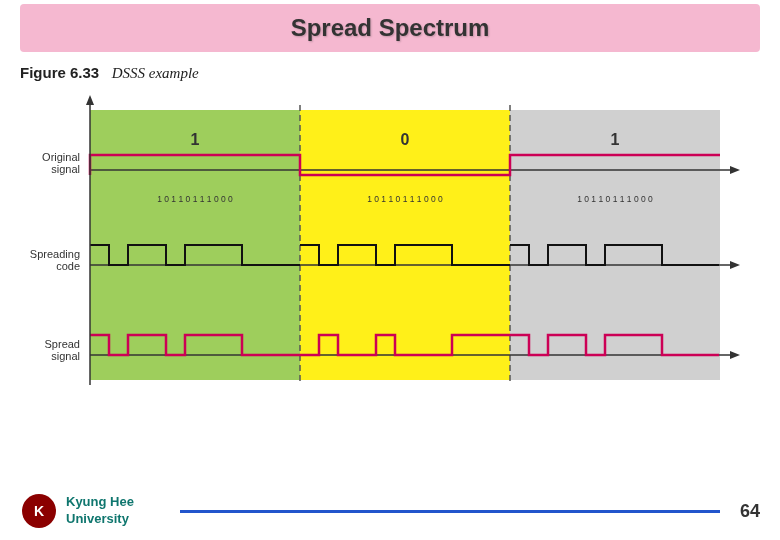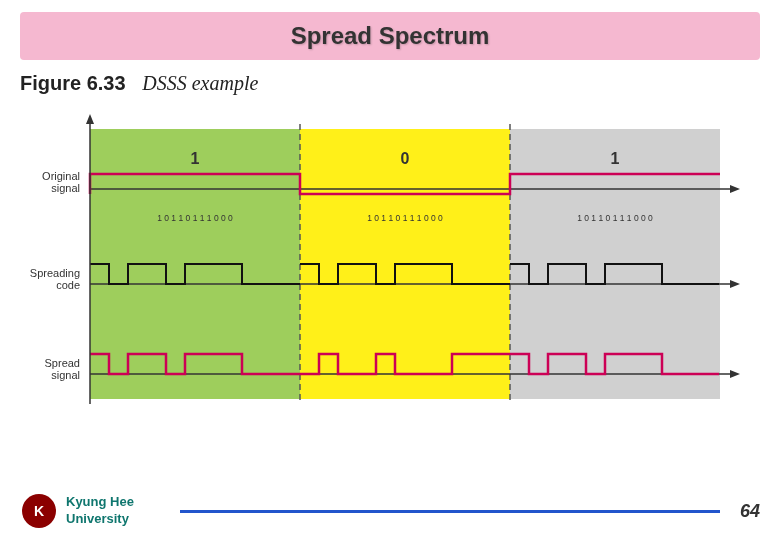--- a/index.html
+++ b/index.html
@@ -9,33 +9,33 @@
       background: white;
       font-family: Arial, sans-serif;
       overflow: hidden;
       position: relative;
     }
 
     .title-bar {
       background: #f5b8d0;
       text-align: center;
       padding: 10px 0;
-      margin: 12px 20px;
+      margin: 4px 20px;
       border-radius: 4px;
     }
     .title-bar h1 {
       font-size: 24px;
       font-weight: bold;
       color: #333;
       text-shadow: 1px 1px 2px rgba(0,0,0,0.2);
     }
 
     .figure-caption {
-      margin: 12px 20px 14px 20px;
-      font-size: 20px;
+      margin: 12px 20px 8px 20px;
+      font-size: 15px;
       color: #222;
     }
     .figure-caption span {
       font-style: italic;
       font-family: 'Times New Roman', serif;
     }
 
     .diagram-area {
       margin: 0 20px;
       position: relative;
@@ -77,21 +77,20 @@
       height: 3px;
       background: #2255cc;
       margin: 0 10px;
     }
     .page-num {
       font-size: 18px;
       font-weight: bold;
       color: #333;
       min-width: 30px;
       text-align: right;
-      font-style: italic;
     }
   </style>
 </head>
 <body>
 
 <div class="title-bar">
   <h1>Spread Spectrum</h1>
 </div>
 
 <div class="figure-caption">

